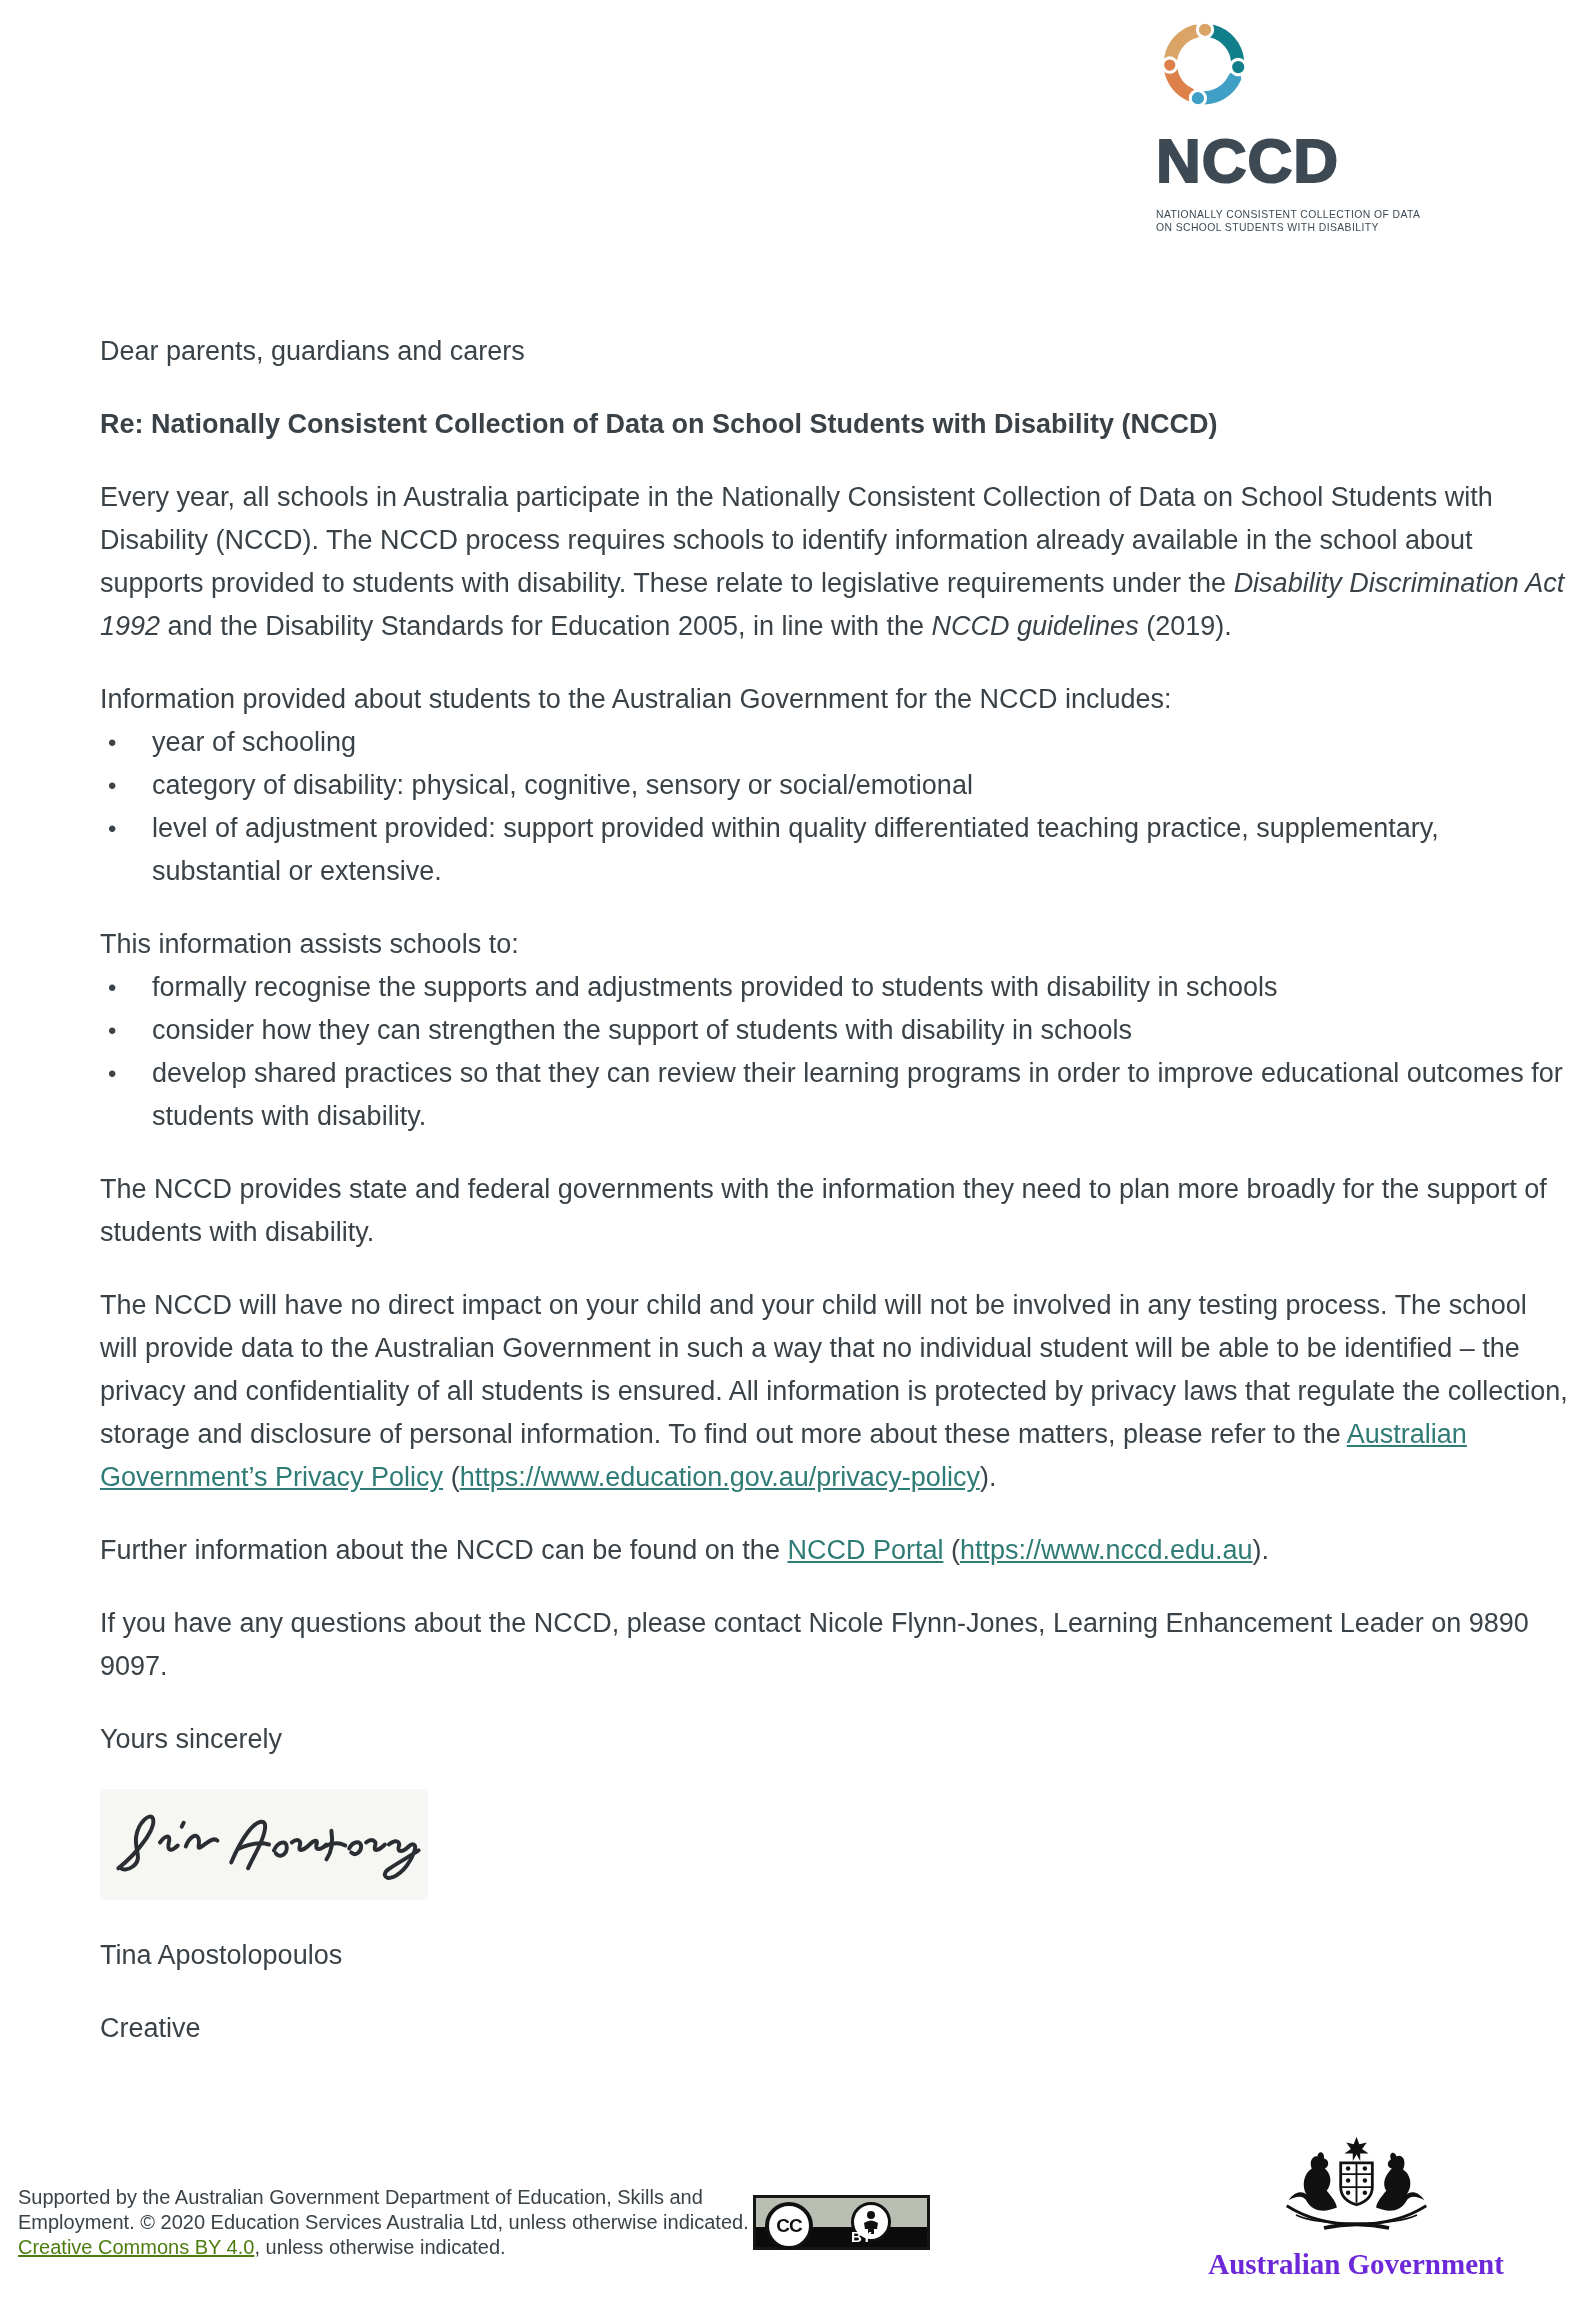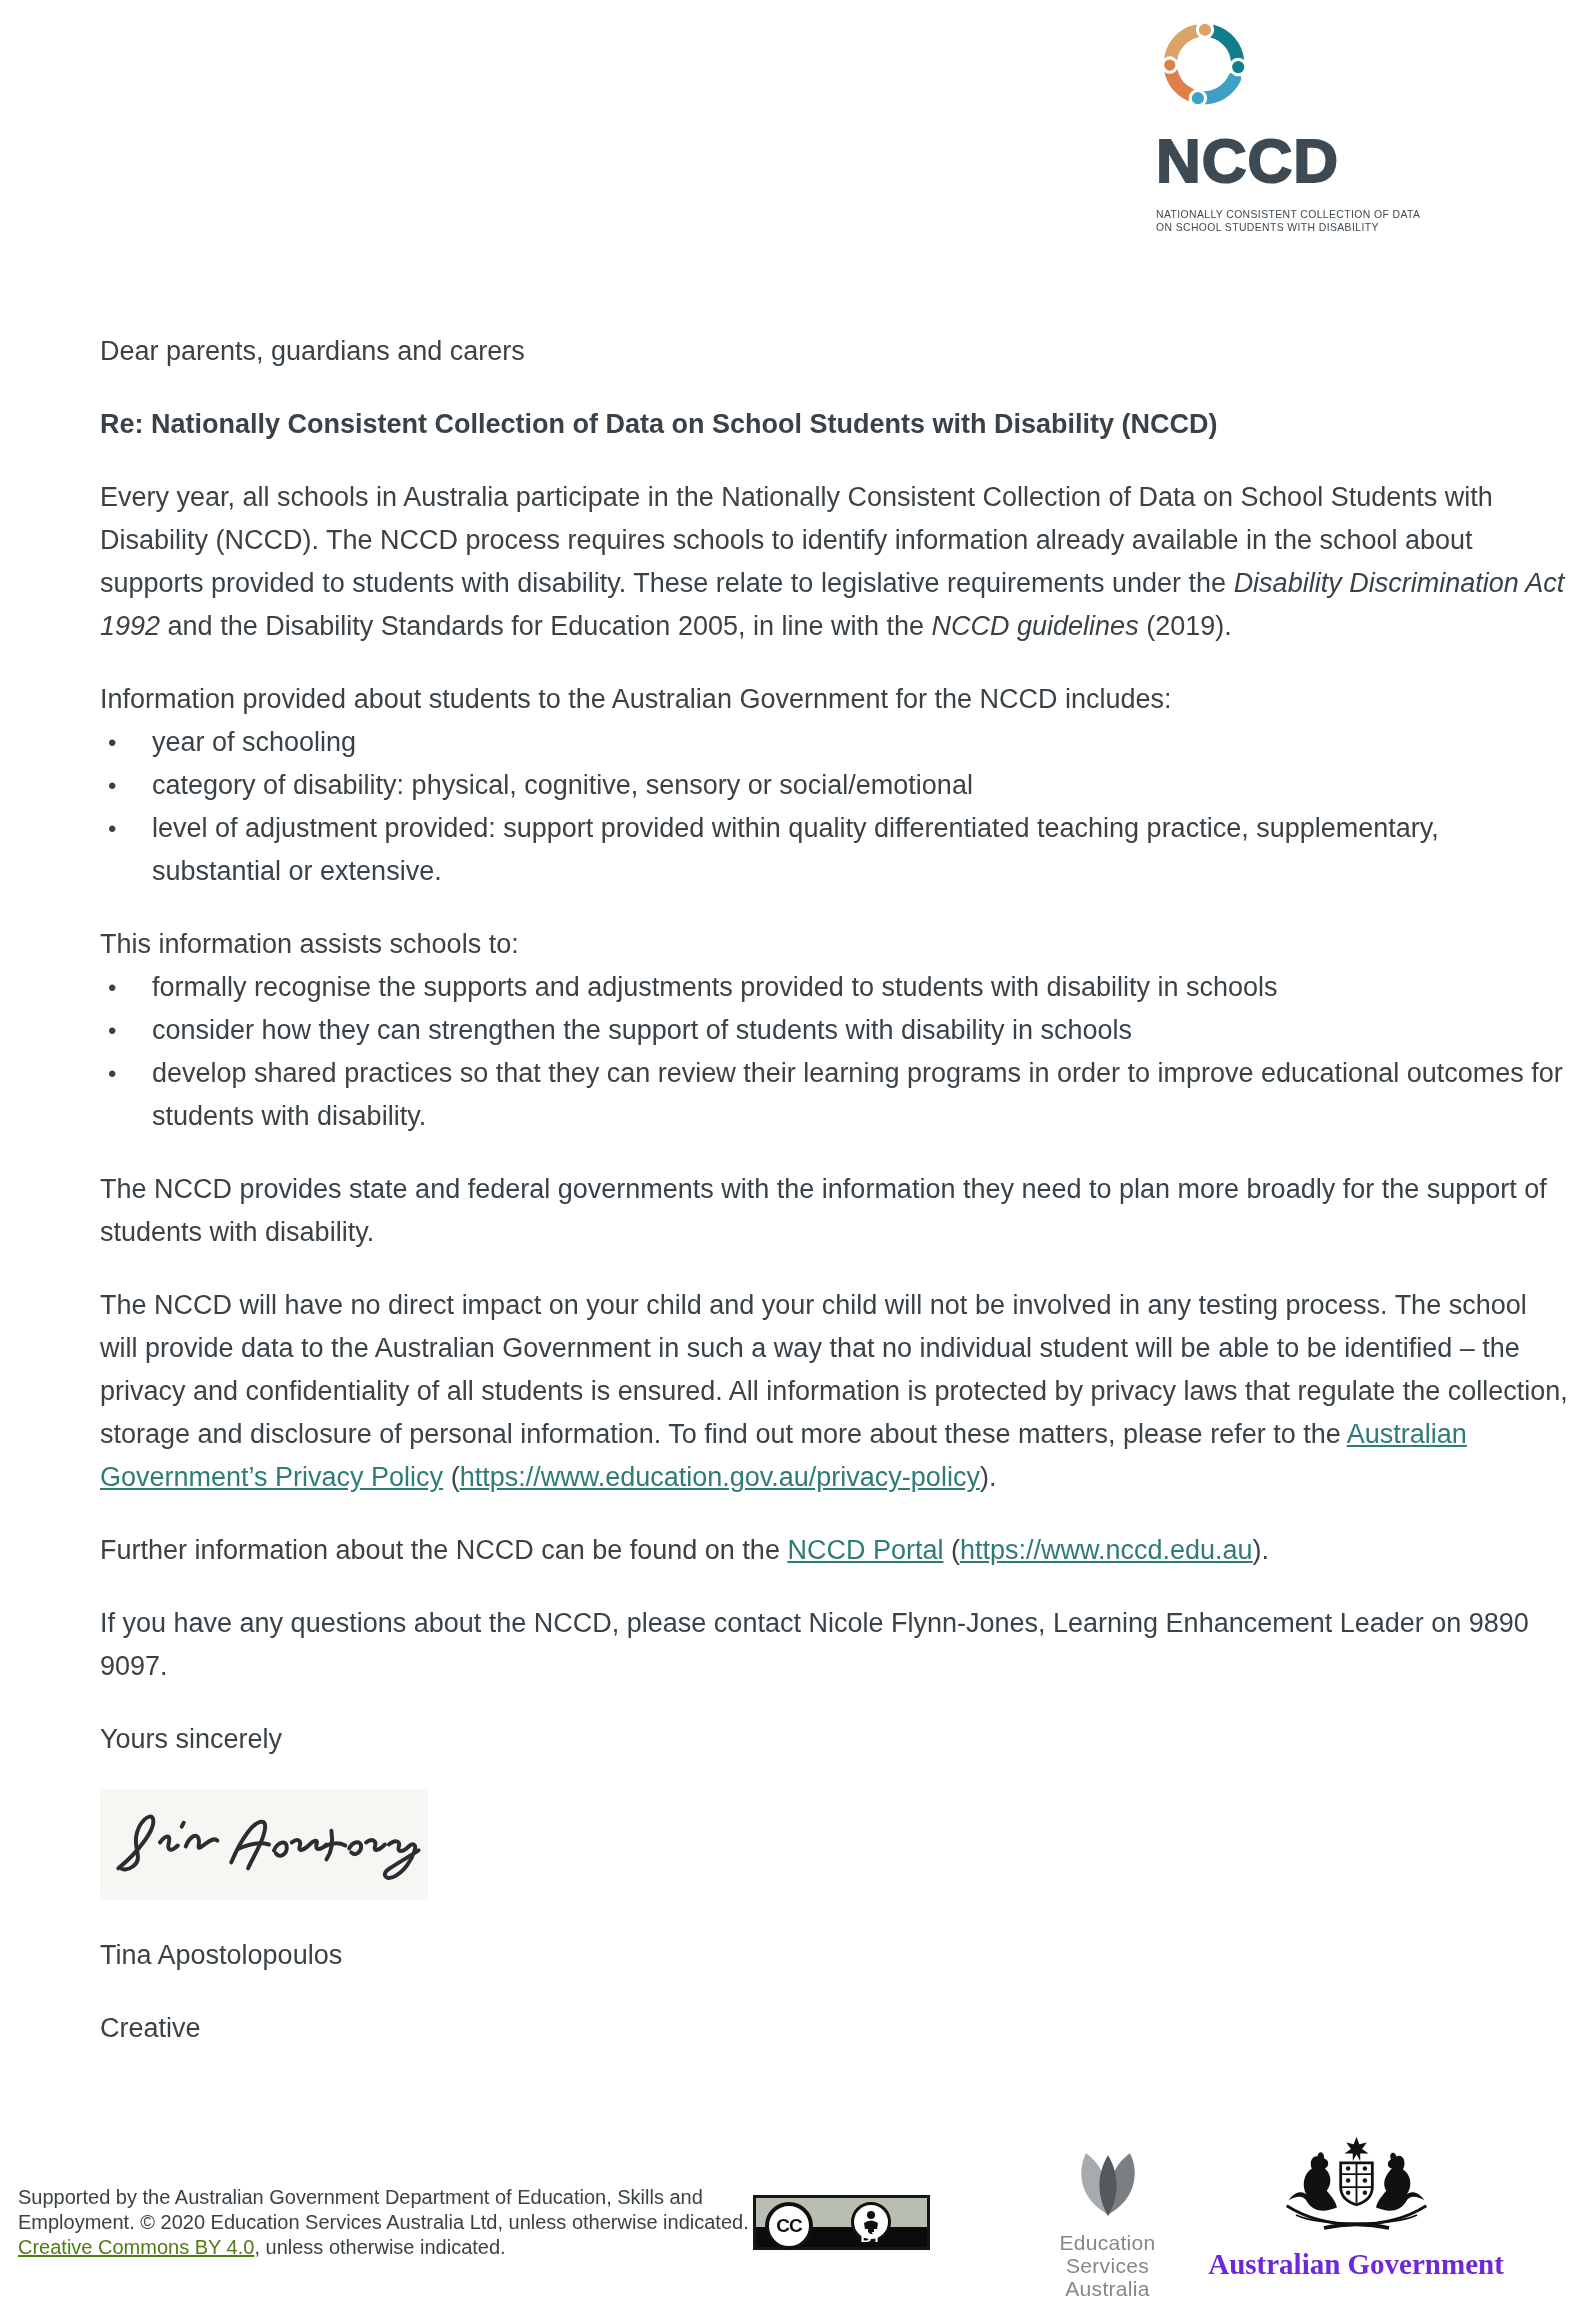--- a/index.html
+++ b/index.html
@@ -45,21 +45,21 @@
   .cc-circle{
     position:absolute; left:9px; top:4px; width:40px; height:40px; border-radius:50%;
     border:4px solid #101010; background:#ffffff; display:flex; align-items:center; justify-content:center;
     font-weight:bold; font-size:19px; color:#101010; letter-spacing:-1px;
   }
   .cc-person{
     position:absolute; left:95px; top:4px; width:34px; height:34px; border-radius:50%;
     border:3px solid #101010; background:#ffffff; display:flex; align-items:center; justify-content:center;
   }
   .cc-by{
-    position:absolute; left:95px; bottom:0px; width:40px; text-align:center;
+    position:absolute; left:95px; bottom:0px; width:40px; text-align:left;
     color:#ffffff; font-weight:bold; font-size:15px; line-height:20px;
   }
   .esa-logo{position:absolute; left:1033px; top:2141px; width:149px; text-align:center;}
   .esa-mark{width:86px; height:78px; margin:0 auto;}
   .esa-text{font-size:21px; line-height:23px; color:#85878a; margin-top:8px; letter-spacing:0.3px;}
   .gov-logo{position:absolute; left:1202px; top:2135px; width:308px; text-align:center;}
   .gov-crest{width:179px; height:107px; margin:0 auto;}
   .gov-text{
     font-family:"Liberation Serif", serif; font-weight:bold; font-size:29px; color:#6d28d9;
     margin-top:2px; white-space:nowrap;
@@ -153,32 +153,20 @@
     <div class="cc-circle">CC</div>
     <div class="cc-person">
       <svg width="22" height="24" viewBox="0 0 22 24">
         <circle cx="11" cy="5" r="4" fill="#101010"></circle>
         <path d="M4 13 Q11 8 18 13 L17 19 L14 19 L14 24 L8 24 L8 19 L5 19 Z" fill="#101010"></path>
       </svg>
     </div>
     <div class="cc-by">BY</div>
   </div>
 
-  <div class="esa-logo">
-    <svg class="esa-mark" viewBox="0 0 90 80">
-      <path d="M45 76 C18 62 11 34 22 12 C39 24 47 44 45 76 Z" fill="#a6abae"></path>
-      <path d="M45 76 C72 62 79 34 68 12 C51 24 43 44 45 76 Z" fill="#797f83"></path>
-      <path d="M45 78 C33 56 33 34 45 14 C57 34 57 56 45 78 Z" fill="#55595d"></path>
-    </svg>
-    <div class="esa-text">
-      <div>Education</div>
-      <div>Services</div>
-      <div>Australia</div>
-    </div>
-  </div>
 
   <div class="gov-logo">
     <svg class="gov-crest" viewBox="0 0 190 115">
 
       <path d="M95 2 L98 10 L106 8 L101 15 L108 20 L99 20 L99 28 L95 21 L91 28 L91 20 L82 20 L89 15 L84 8 L92 10 Z" fill="#111111"></path>
 
       <path d="M78 30 H112 V56 Q112 70 95 75 Q78 70 78 56 Z" fill="#ffffff" stroke="#111111" stroke-width="3"></path>
       <line x1="78" y1="42" x2="112" y2="42" stroke="#111111" stroke-width="2"></line>
       <line x1="78" y1="56" x2="112" y2="56" stroke="#111111" stroke-width="2"></line>
       <line x1="95" y1="30" x2="95" y2="73" stroke="#111111" stroke-width="2"></line>

